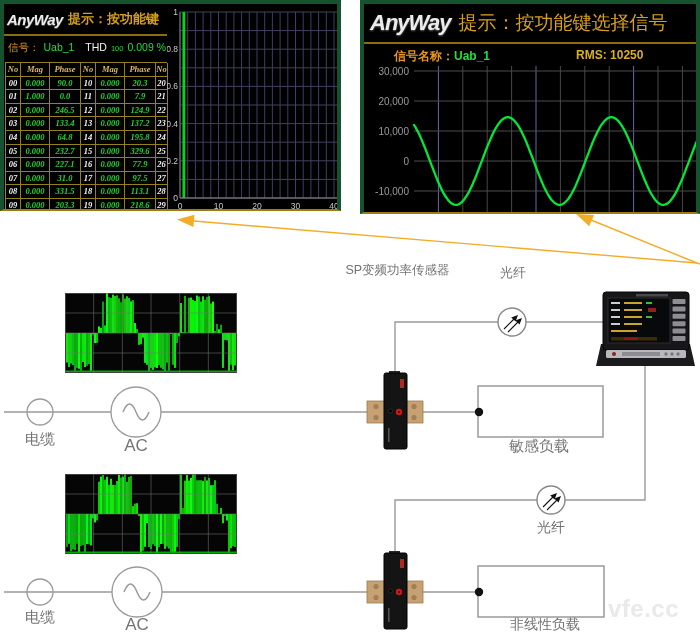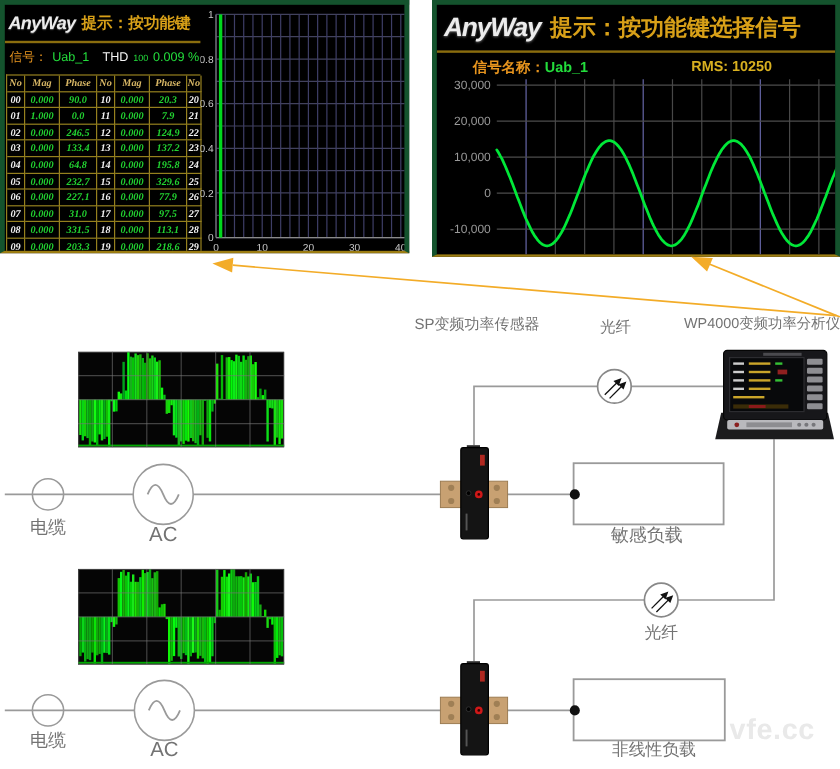--- a/index.html
+++ b/index.html
@@ -27,21 +27,21 @@
   .hrow{display:grid;grid-template-columns:15px 29px 31px 15px 29px 31px 12px;height:13.6px;}
   .hc{border-right:1px solid #95801e;border-bottom:1px solid #95801e;font-size:8.5px;
       line-height:13px;text-align:center;overflow:hidden;}
   .hh{color:#d8b765;}
   .hno{color:#f2f2f2;}
   .hval{color:#22d331;}
   .sr-head{position:absolute;left:0;top:0;width:100%;height:40px;border-bottom:2px solid #8a6d0e;
            display:flex;align-items:center;gap:8px;padding-left:6px;white-space:nowrap;overflow:hidden;}
   .brand2{font-style:italic;font-weight:bold;color:#ececec;font-size:22px;letter-spacing:-1px;
           text-shadow:0 1px 2px #666;}
-  .hint2{color:#d8a018;font-weight:bold;font-size:19px;}
+  .hint2{color:#d8a018;font-weight:normal;font-size:19px;}
   .sr-info{position:absolute;left:30px;top:44px;width:306px;font-size:12px;font-weight:bold;
            white-space:nowrap;display:flex;gap:38px;}
   .ylw{color:#d8b020;margin-left:48px;}
   
   .dlabel{position:absolute;text-align:center;color:#737373;white-space:nowrap;}
   #lbl-sensor{left:340px;top:262px;width:115px;font-size:12.5px;}
   #lbl-fiber-top{left:487px;top:264px;width:52px;font-size:13px;}
   #lbl-analyzer{left:570px;top:261px;width:130px;font-size:12px;}
   #lbl-cable-top{left:14px;top:430px;width:52px;font-size:15px;}
   #lbl-ac-top{left:112px;top:436px;width:48px;font-size:17px;}
@@ -556,21 +556,20 @@
     <g>
       <path d="M700,264 L697,263 L194,221" stroke="#f3ac28" stroke-width="1.4" fill="none"></path>
       <path d="M697,263 L591,220" stroke="#f3ac28" stroke-width="1.4" fill="none"></path>
       <polygon points="0,0 17,6.2 17,-6.2" fill="#f3ac28" transform="translate(177,219.5) rotate(4.8)"></polygon>
       <polygon points="0,0 17,6.2 17,-6.2" fill="#f3ac28" transform="translate(576,214) rotate(23)"></polygon>
     </g>
   </svg>
 
   <div class="dlabel" id="lbl-sensor">SP变频功率传感器</div>
   <div class="dlabel" id="lbl-fiber-top">光纤</div>
-  <div class="dlabel" id="lbl-analyzer">WP4000变频功率分析仪</div>
   <div class="dlabel" id="lbl-cable-top">电缆</div>
   <div class="dlabel" id="lbl-ac-top">AC</div>
   <div class="dlabel" id="lbl-load-top">敏感负载</div>
   <div class="dlabel" id="lbl-fiber-bottom">光纤</div>
   <div class="dlabel" id="lbl-cable-bottom">电缆</div>
   <div class="dlabel" id="lbl-ac-bottom">AC</div>
   <div class="dlabel" id="lbl-load-bottom">非线性负载</div>
   <div id="watermark">vfe.cc</div>
 </div>
 

